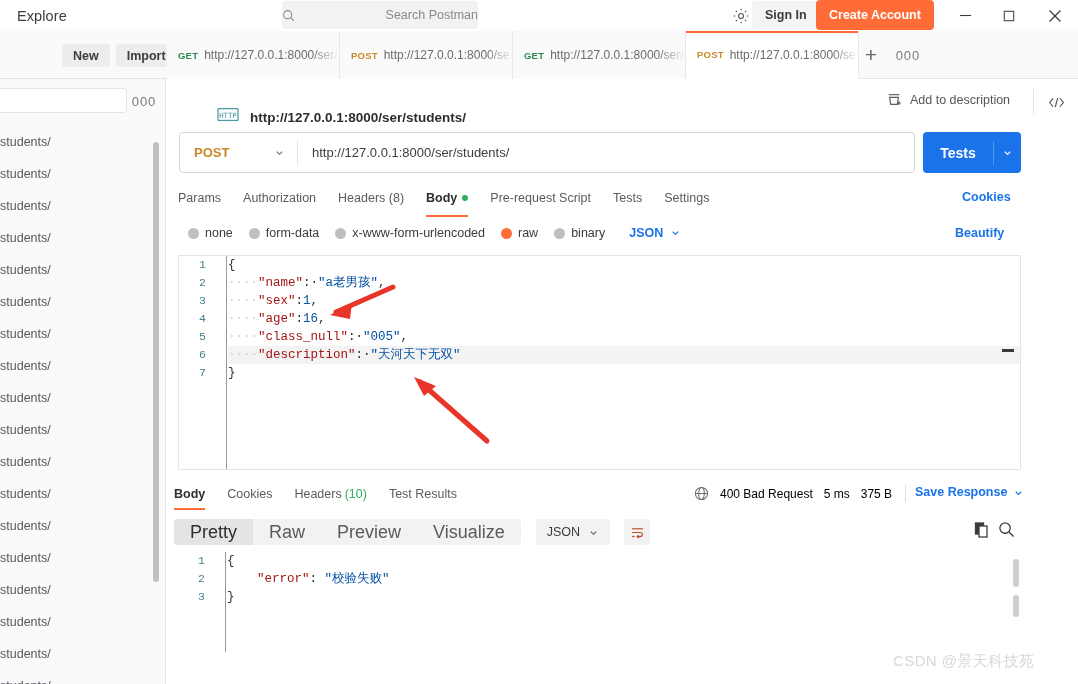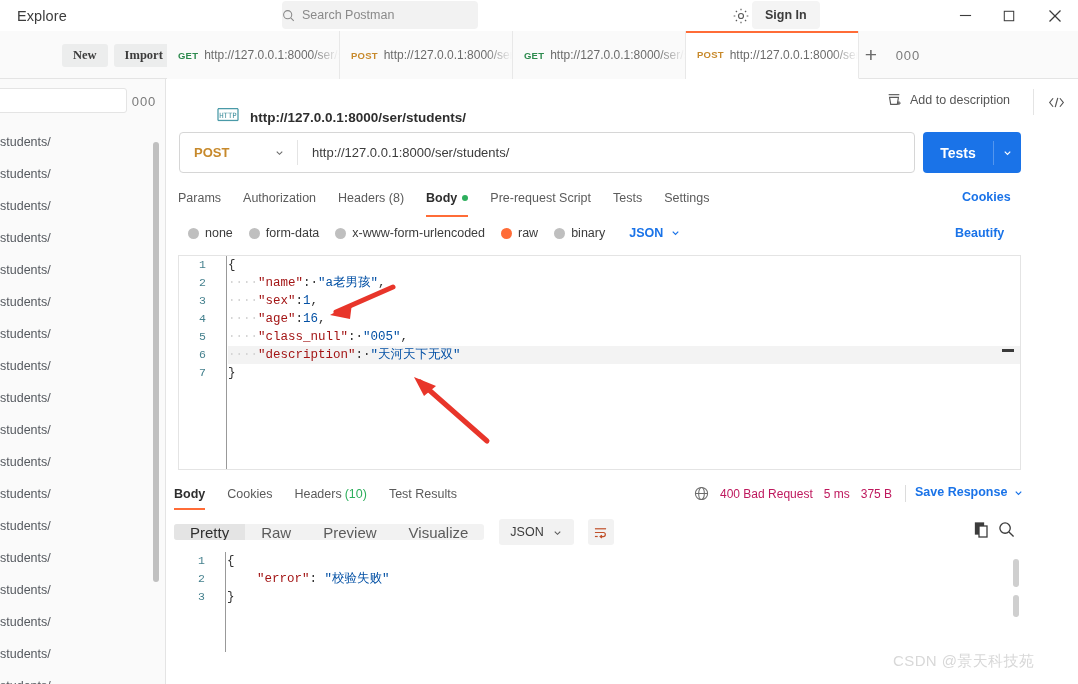--- a/index.html
+++ b/index.html
@@ -17,21 +17,21 @@
   .titlebar {
     position: absolute; left: 0; top: 0; width: 1078px; height: 31px;
     background: #fff; display: flex; align-items: center;
   }
   .tb-explore {
     margin-left: 17px; font-size: 14.5px; color: #3c3c3c; letter-spacing: .1px;
   }
   .tb-search {
     position: absolute; left: 282px; top: 1px; width: 196px; height: 28px;
     background: #f2f2f2; border-radius: 4px; display: flex; align-items: center;
-    justify-content: flex-start; gap: 7px; cursor: text;
+    justify-content: space-between; gap: 7px; cursor: text;
   }
   .tb-search .srch-txt { font-size: 12.5px; color: #8a8a8a; }
   .svg-ico { display: block; }
   .tb-gear { position: absolute; left: 731px; top: 6px; width: 20px; height: 20px; cursor: pointer; }
   .tb-signin {
     position: absolute; left: 752px; top: 1px; height: 28px; padding: 0 13px;
     background: #f4f4f4; border-radius: 4px; display: flex; align-items: center;
     font-size: 12.5px; color: #3c3c3c; cursor: pointer; font-weight: 600;
   }
   .tb-create {
@@ -45,21 +45,21 @@
 
   
   .tabstrip {
     position: absolute; left: 0; top: 31px; width: 1078px; height: 48px;
     background: #fafafa; border-bottom: 1px solid #e4e4e4;
   }
   .newimport { position: absolute; left: 62px; top: 13px; display: flex; gap: 6px; }
   .ni-btn {
     height: 23px; padding: 0 11px; background: #eceded; border-radius: 3px;
     display: flex; align-items: center; font-size: 12.5px; color: #3c3c3c;
-    font-weight: bold; cursor: pointer; font-family: Liberation Serif, serif;
+    font-weight: bold; cursor: pointer;
   }
   .tabs { position: absolute; left: 167px; top: 0; height: 48px; display: flex; }
   .tab {
     height: 48px; width: 173px; display: flex; align-items: center; gap: 6px;
     padding-left: 11px; border-right: 1px solid #e8e8e8;
     background: #fafafa; cursor: pointer; overflow: hidden; position: relative;
   }
   .tab.active { background: #fff; border-bottom: 1px solid #fff; }
   .tab.active:before {
     content: ""; position: absolute; left: 0; top: 0; width: 100%; height: 2px;
@@ -198,29 +198,29 @@
   
   .resp-tabs { position: absolute; left: 174px; top: 483px; display: flex; align-items: center; }
   .rsb { position: relative; height: 22px; display: flex; align-items: center;
          font-size: 12.5px; color: #5b5b5b; cursor: pointer; margin-right: 22px; }
   .rsb.active { color: #2e2e2e; font-weight: 600; }
   .rsb.active:after { content: ""; position: absolute; left: 0; right: 0; bottom: -5px;
                       height: 2px; background: #ff6c37; }
   .rsb .cnt { color: #2eaf5d; margin-left: 3px; }
   .resp-meta { position: absolute; left: 694px; top: 485px; display: flex; align-items: center; gap: 11px; }
   .resp-meta .globe { width: 15px; height: 15px; }
-  .meta-txt { font-size: 12px; color: #be185d; }
+  .meta-txt { font-size: 12px; color: #000000; }
   .meta-div { width: 1px; height: 17px; background: #dcdcdc; margin: 0 2px; }
   .saveresp { position: absolute; left: 915px; top: 485px; display: flex; align-items: center;
               gap: 6px; font-size: 12.5px; color: #1a73e8; font-weight: bold; cursor: pointer; }
 
   .viewrow { position: absolute; left: 174px; top: 519px; display: flex; align-items: center; }
   .vseg { display: flex; background: #f2f2f2; border-radius: 3px; overflow: hidden; }
-  .vbtn { height: 16px; padding: 4px 16px; display: flex; align-items: center;
-          font-size: 15px; color: #5b5b5b; cursor: pointer; }
+  .vbtn { height: 26px; padding: 4px 16px; display: flex; align-items: center;
+          font-size: 18px; color: #5b5b5b; cursor: pointer; }
   .vbtn.active { background: #e4e4e4; color: #2e2e2e; }
   .resp-json-sel { display: flex; align-items: center; gap: 8px; margin-left: 15px;
                    height: 26px; padding: 0 11px; background: #f2f2f2; border-radius: 3px; cursor: pointer; }
   .resp-json-sel .jt { font-size: 12.5px; color: #3c3c3c; }
   .wrapbtn { margin-left: 14px; width: 26px; height: 26px; background: #f2f2f2; border-radius: 3px;
              display: flex; align-items: center; justify-content: center; cursor: pointer; }
   .copybtn { position: absolute; left: 973px; top: 521px; width: 20px; height: 20px; cursor: pointer; }
   .searchbtn { position: absolute; left: 998px; top: 521px; width: 20px; height: 20px; cursor: pointer; }
 
   .resp-editor { position: absolute; left: 178px; top: 552px; width: 843px; height: 100px; overflow: hidden; }
@@ -258,20 +258,21 @@
     </div>
 
     <div class="tb-gear">
       <svg class="svg-ico" width="20" height="20" viewBox="0 0 24 24" fill="none" stroke="#5b5b5b" stroke-width="1.4">
         <circle cx="12" cy="12" r="3"></circle>
         <path d="M12 3.2v2M12 18.8v2M3.2 12h2M18.8 12h2M5.8 5.8l1.4 1.4M16.8 16.8l1.4 1.4M18.2 5.8l-1.4 1.4M7.2 16.8l-1.4 1.4"></path>
       </svg>
     </div>
 
     <div class="tb-signin">Sign In</div>
+    <div class="tb-create">Create Account</div>
 
     <div class="wc wc-min">
       <svg class="svg-ico" width="13" height="13" viewBox="0 0 14 14">
           <line x1="1" y1="7" x2="13" y2="7" stroke="#3c3c3c" stroke-width="1.2"></line>
         </svg>
     </div>
     <div class="wc wc-max">
       <svg class="svg-ico" width="12" height="12" viewBox="0 0 14 14">
           <rect x="1.5" y="1.5" width="11" height="11" fill="none" stroke="#3c3c3c" stroke-width="1.2"></rect>
         </svg>

